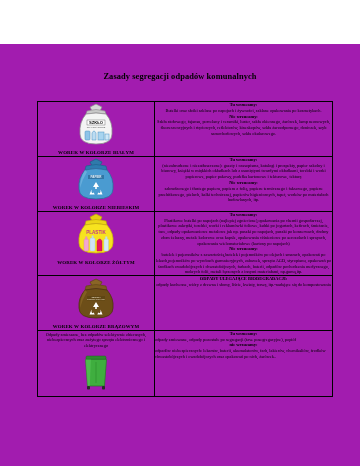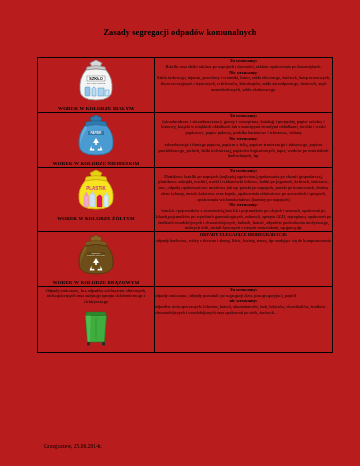--- a/index.html
+++ b/index.html
@@ -11,21 +11,22 @@
     width: 360px;
     height: 466px;
     overflow: hidden;
     font-family: "Liberation Serif", "DejaVu Serif", serif;
     color: #000000;
     position: relative;
   }
   .page {
     position: absolute;
     inset: 0;
-    background: #b91c1c;
+    background: #a21caf;
+    margin-top: 44px;
   }
   .doc-title {
     position: absolute;
     top: 28px;
     left: 0;
     width: 360px;
     text-align: center;
     font-size: 8.4px;
     font-weight: bold;
     letter-spacing: 0.1px;

